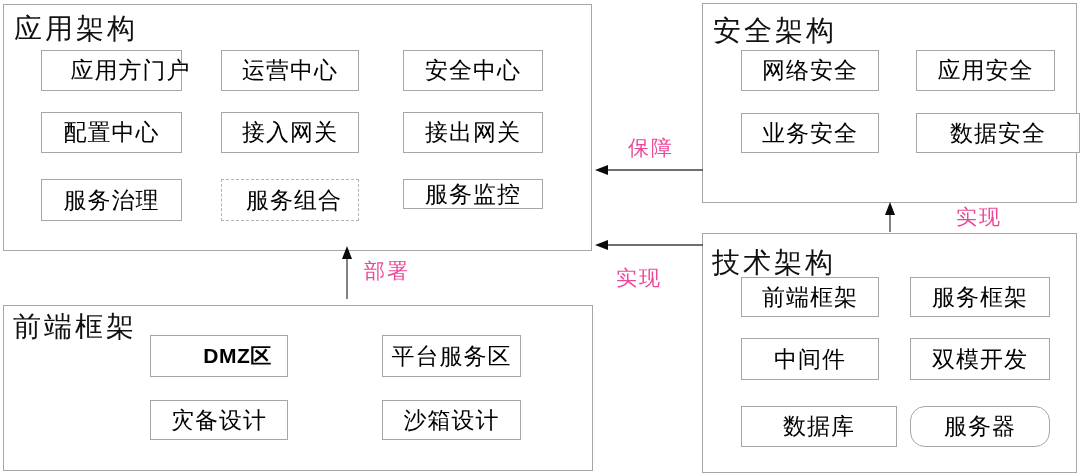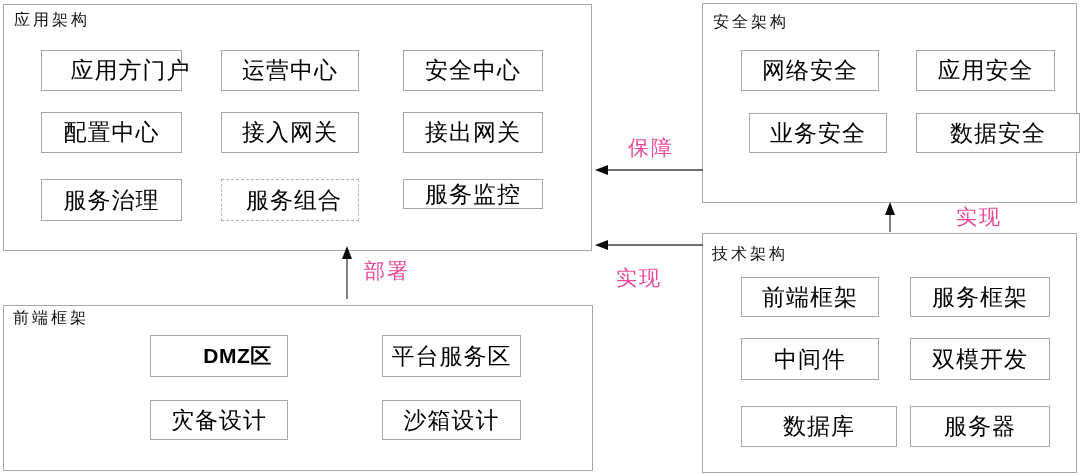--- a/index.html
+++ b/index.html
@@ -8,21 +8,21 @@
     background:#ffffff;
     font-family:"Liberation Serif","DejaVu Serif",serif;
     color:#000;
   }
   .panel{
     position:absolute;box-sizing:border-box;
     border:1px solid #a6a6a6;background:#ffffff;
   }
   .panel-title{
     position:absolute;
-    font-size:16px;letter-spacing:3px;color:#111;white-space:nowrap;
+    font-size:28px;letter-spacing:3px;color:#111;white-space:nowrap;
   }
   .node{
     position:absolute;box-sizing:border-box;
     border:1px solid #a6a6a6;background:#ffffff;
     display:flex;align-items:center;justify-content:center;
     font-size:23px;letter-spacing:1px;white-space:nowrap;color:#000;
   }
   .node.dashed{border:1px dashed #b3b3b3;}
   .node.latin-bold{font-weight:700;font-family:"Liberation Sans","DejaVu Sans",sans-serif;font-size:21px;letter-spacing:0.5px;padding-left:37px;}
   .arrow-label{
@@ -46,32 +46,32 @@
 <div class="node" style="left:403px;top:112px;width:140px;height:41px;">接出网关</div>
 <div class="node" style="left:41px;top:179px;width:141px;height:42px;">服务治理</div>
 <div class="node dashed" style="left:221px;top:179px;width:138px;height:42px;padding-left:8px;">服务组合</div>
 <div class="node" style="left:403px;top:179px;width:140px;height:30px;">服务监控</div>
 
 <div class="panel" style="left:702px;top:3px;width:375px;height:200px;">
   <div class="panel-title" style="left:10px;top:8px;">安全架构</div>
 </div>
 <div class="node" style="left:741px;top:50px;width:138px;height:41px;">网络安全</div>
 <div class="node" style="left:916px;top:50px;width:139px;height:41px;">应用安全</div>
-<div class="node" style="left:741px;top:113px;width:138px;height:40px;margin-left:8px;">业务安全</div>
+<div class="node" style="left:741px;top:113px;width:138px;height:40px;">业务安全</div>
 <div class="node" style="left:916px;top:113px;width:164px;height:40px;">数据安全</div>
 
 <div class="panel" style="left:702px;top:233px;width:375px;height:240px;">
   <div class="panel-title" style="left:9px;top:10px;">技术架构</div>
 </div>
 <div class="node" style="left:741px;top:277px;width:138px;height:40px;">前端框架</div>
 <div class="node" style="left:910px;top:277px;width:140px;height:40px;">服务框架</div>
 <div class="node" style="left:741px;top:338px;width:138px;height:42px;">中间件</div>
 <div class="node" style="left:910px;top:338px;width:140px;height:42px;">双模开发</div>
 <div class="node" style="left:741px;top:406px;width:156px;height:41px;">数据库</div>
-<div class="node" style="left:910px;top:406px;width:140px;height:41px;">服务器</div>
+<div class="node" style="left:910px;top:406px;width:140px;height:41px;border-radius:15px;">服务器</div>
 
 <div class="panel" style="left:3px;top:305px;width:590px;height:166px;">
   <div class="panel-title" style="left:9px;top:2px;">前端框架</div>
 </div>
 <div class="node latin-bold" style="left:150px;top:335px;width:138px;height:42px;">DMZ区</div>
 <div class="node" style="left:382px;top:335px;width:139px;height:42px;">平台服务区</div>
 <div class="node" style="left:150px;top:400px;width:138px;height:40px;">灾备设计</div>
 <div class="node" style="left:382px;top:400px;width:139px;height:40px;">沙箱设计</div>
 
 <svg class="overlay" width="1080" height="474" viewBox="0 0 1080 474">

